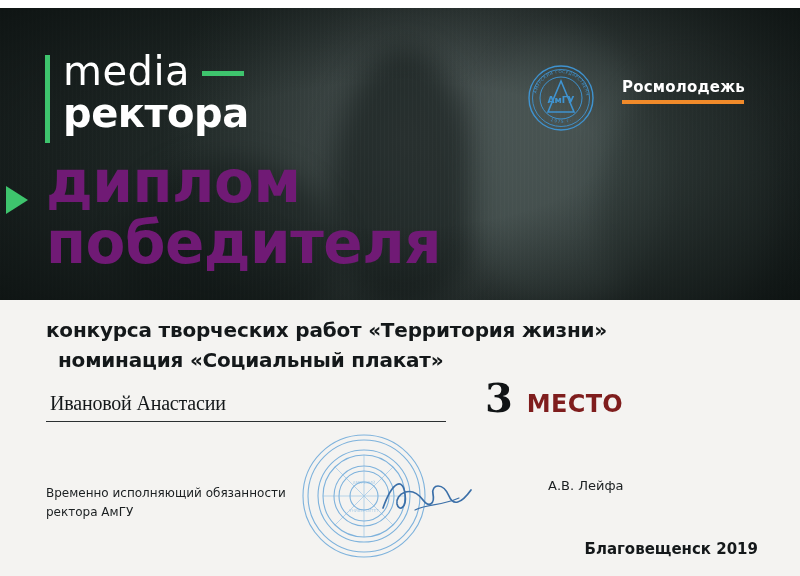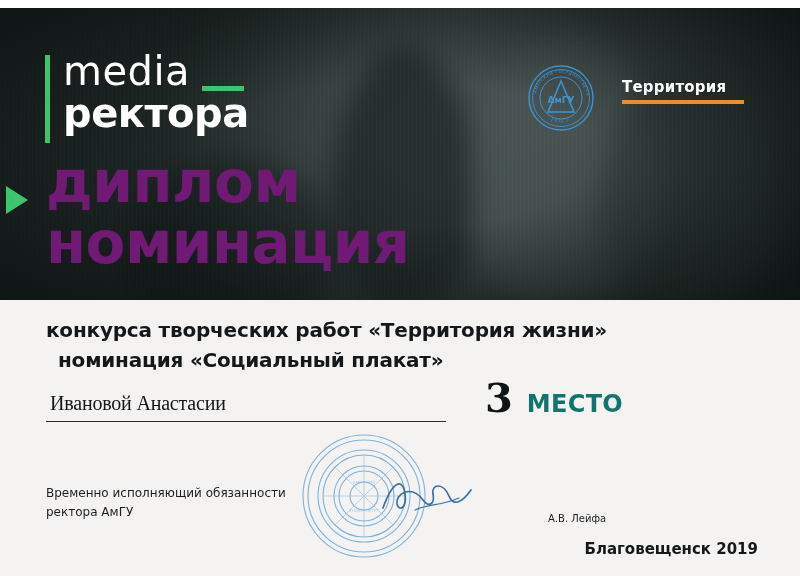--- a/index.html
+++ b/index.html
@@ -50,21 +50,21 @@
     position: absolute; left: 45px; top: 52px;
     display: flex; align-items: flex-start;
   }
   .logo-bar {
     width: 5px; height: 88px; background: #3ec46d; margin-right: 13px; margin-top: 3px;
   }
   .logo-text { color: #ffffff; line-height: 0.98; }
   .logo-line1 {
     font-size: 40px; font-weight: 400; letter-spacing: 0.5px;
     font-family: "DejaVu Sans", sans-serif;
-    display: flex; align-items: flex-end;
+    display: flex; align-items: center;
   }
   .logo-dash {
     display: inline-block; width: 42px; height: 5px;
     background: #3ec46d; margin-left: 12px; margin-top: 4px;
   }
   .logo-line2 {
     font-size: 40px; font-weight: 700; letter-spacing: -0.5px;
     font-family: "DejaVu Sans", sans-serif; margin-top: 3px;
   }
 
@@ -137,21 +137,21 @@
     position: absolute; left: 485px; top: 378px;
     display: flex; align-items: baseline;
   }
   .place-num {
     font-family: "DejaVu Serif", serif;
     font-size: 40px; font-weight: 700; color: #111416;
     line-height: 1;
   }
   .place-word {
     font-family: "DejaVu Sans", sans-serif;
-    font-size: 24px; font-weight: 700; color: #0f766e;
+    font-size: 24px; font-weight: 700; color: #7f1d1d;
     margin-left: 14px; letter-spacing: 0.3px;
   }
 
   
   .stamp {
     position: absolute; left: 300px; top: 432px;
     width: 128px; height: 128px;
     opacity: .85;
   }
   .signature {
@@ -159,23 +159,23 @@
     width: 110px; height: 50px;
   }
 
   
   .sig-left {
     position: absolute; left: 46px; top: 484px;
     font-family: "DejaVu Sans", sans-serif;
     font-size: 12px; color: #1b1f21; line-height: 1.55;
   }
   .sig-right {
-    position: absolute; left: 548px; top: 513px;
-    font-family: "DejaVu Sans", sans-serif;
-    font-size: 10px; color: #1b1f21;
+    position: absolute; left: 548px; top: 478px;
+    font-family: "DejaVu Sans", sans-serif;
+    font-size: 13px; color: #1b1f21;
   }
   .city {
     position: absolute; right: 42px; bottom: 18px;
     font-family: "DejaVu Sans", sans-serif;
     font-size: 15px; font-weight: 700; color: #14181a;
   }
   .paper-edge-top { position:absolute; left:0; top:0; width:800px; height:8px; background:#ffffff; }
 </style>
 </head>
 <body>
@@ -215,27 +215,27 @@
       <text font-family="DejaVu Sans, sans-serif" font-size="4.2" fill="#3f93d0" letter-spacing="0.4">
         <textPath href="#ringtop" startOffset="6%">АМУРСКИЙ ГОСУДАРСТВЕННЫЙ УНИВЕРСИТЕТ</textPath>
       </text>
       <path id="ringbot" d="M34,34 m-25,0 a25,25 0 0,0 50,0" fill="none"></path>
       <text font-family="DejaVu Sans, sans-serif" font-size="4.2" fill="#3f93d0" letter-spacing="1">
         <textPath href="#ringbot" startOffset="36%">1975 г.</textPath>
       </text>
     </svg>
   </div>
 
-  <div class="rosmol">Территория</div>
+  <div class="rosmol">Росмолодежь</div>
   <div class="rosmol-underline"></div>
 
   <div class="triangle"></div>
   <div class="main-title">
     <span class="l1">диплом</span>
-    <span class="l2">номинация</span>
+    <span class="l2">победителя</span>
   </div>
 
   <div class="body-area"></div>
 
   <div class="line-contest">конкурса творческих работ «Территория жизни»</div>
   <div class="line-nomination">номинация «Социальный плакат»</div>
   <div class="line-name">Ивановой Анастасии</div>
   <div class="name-rule"></div>
 
   <div class="place-wrap">

